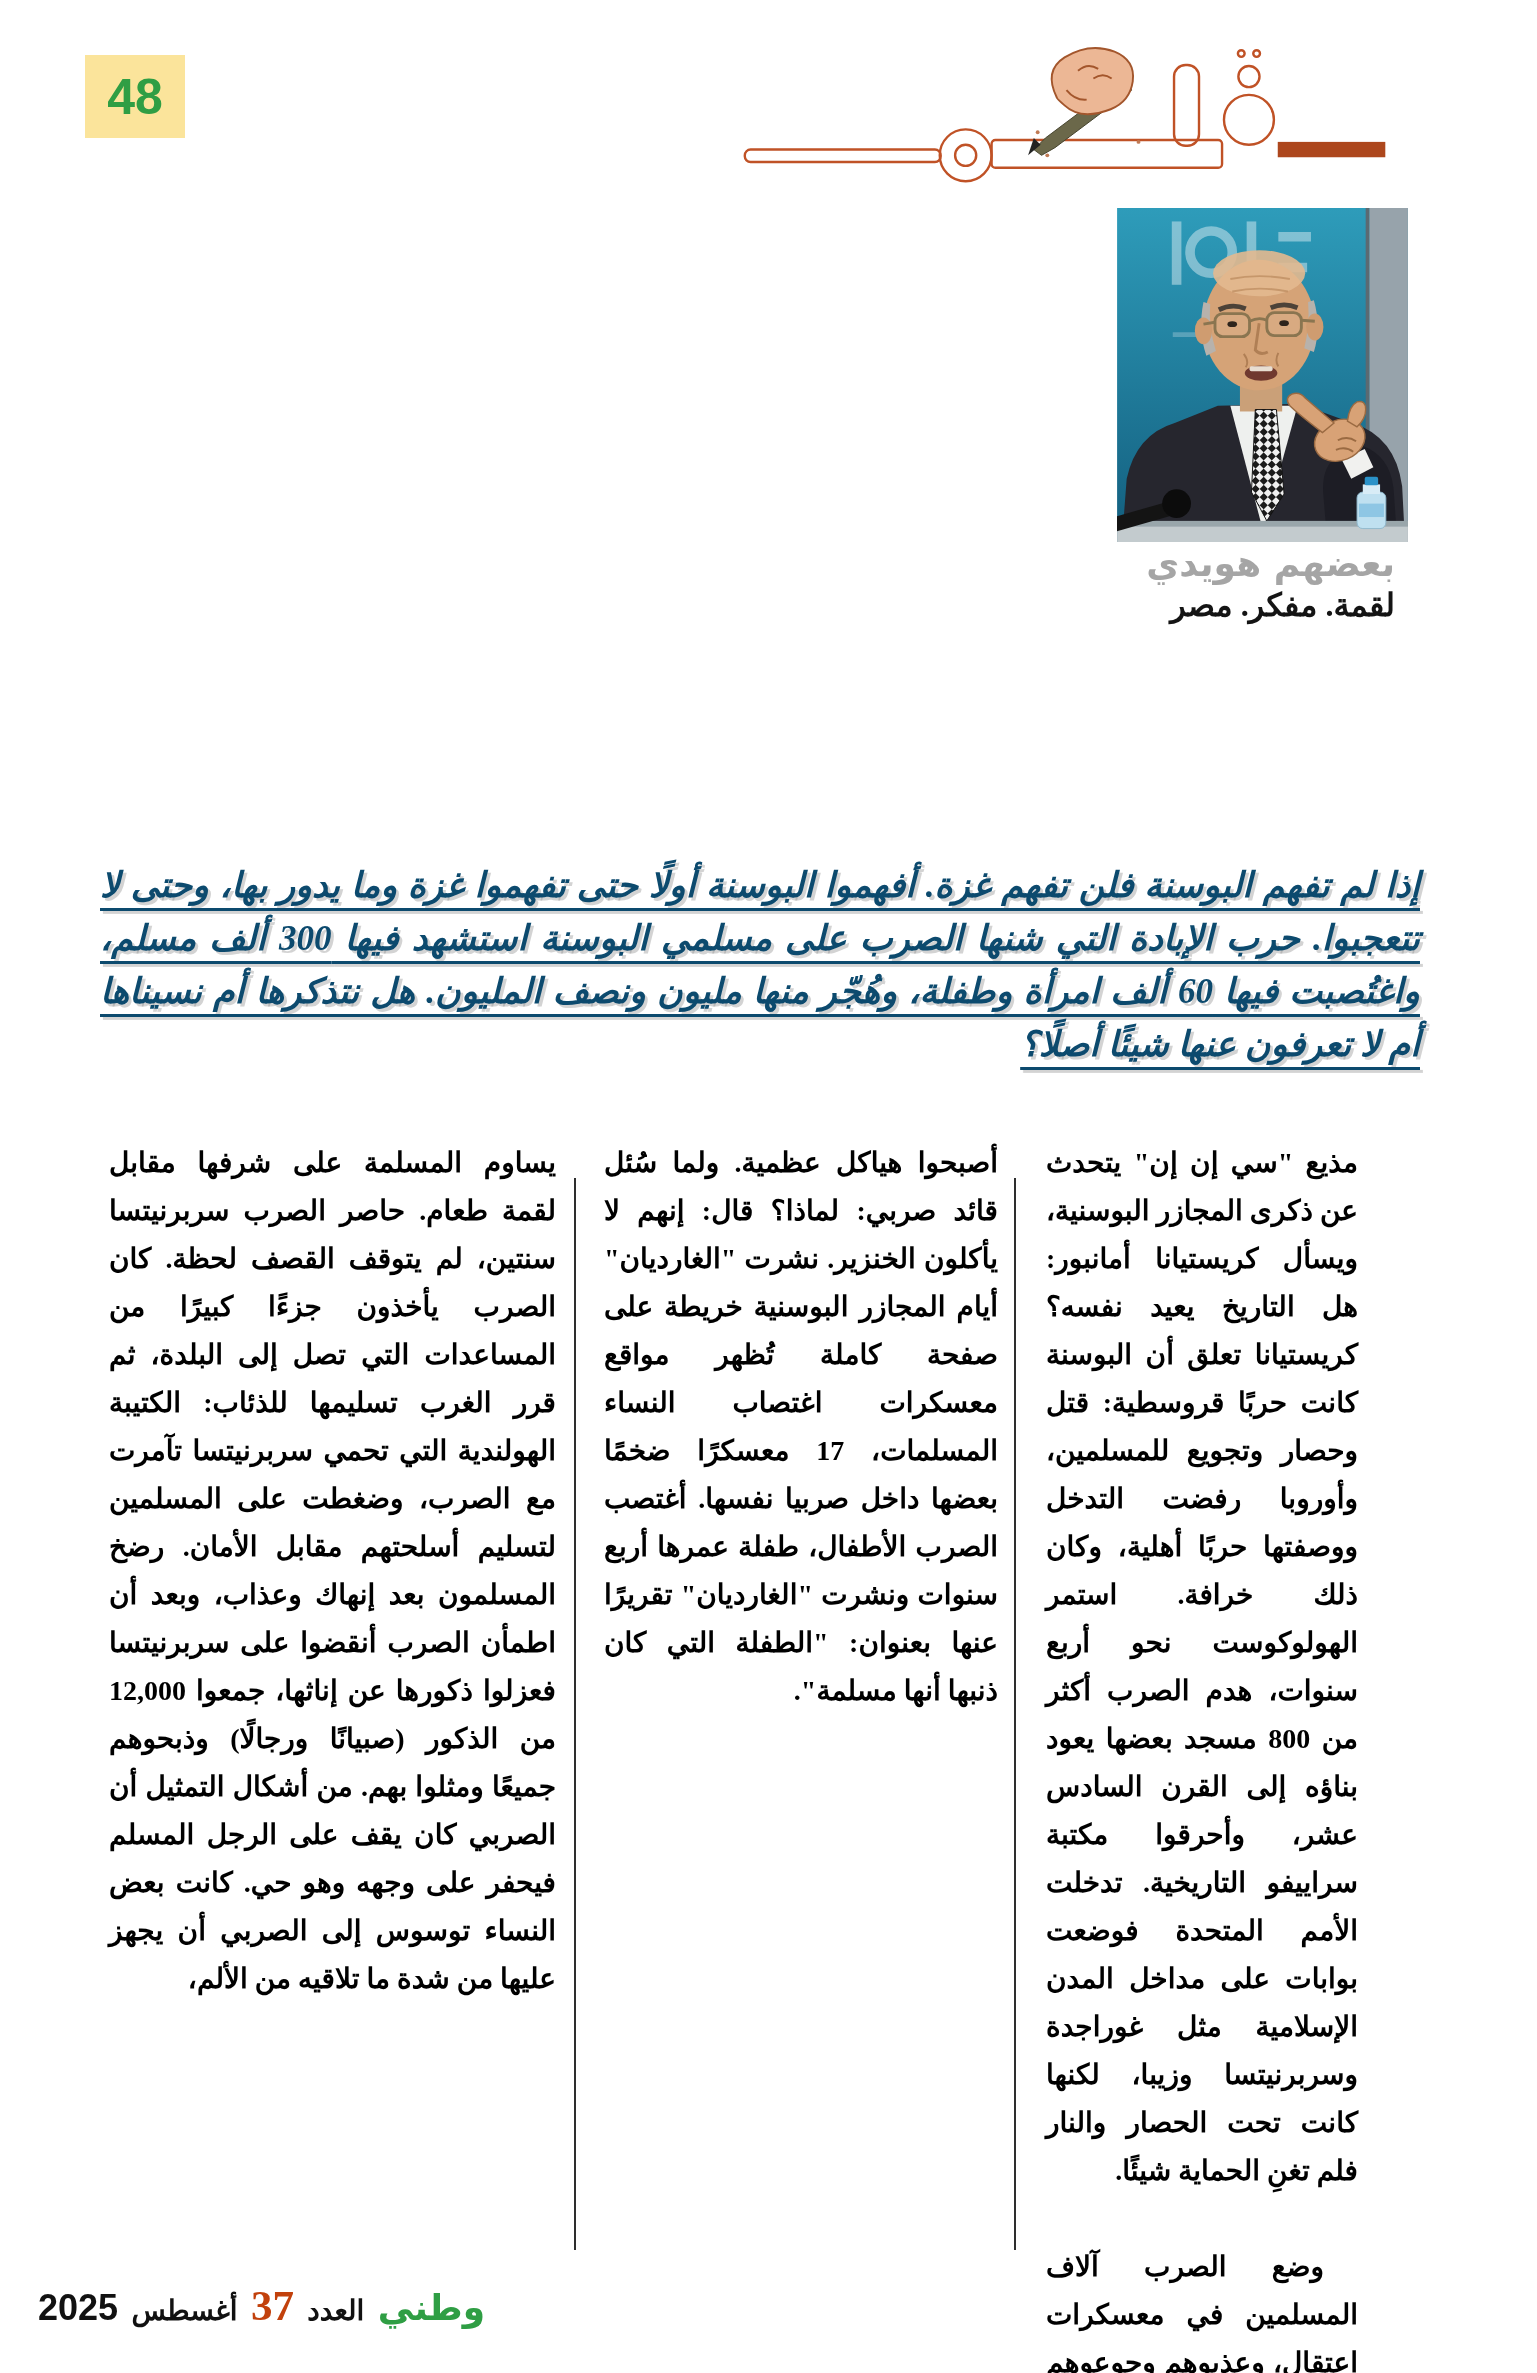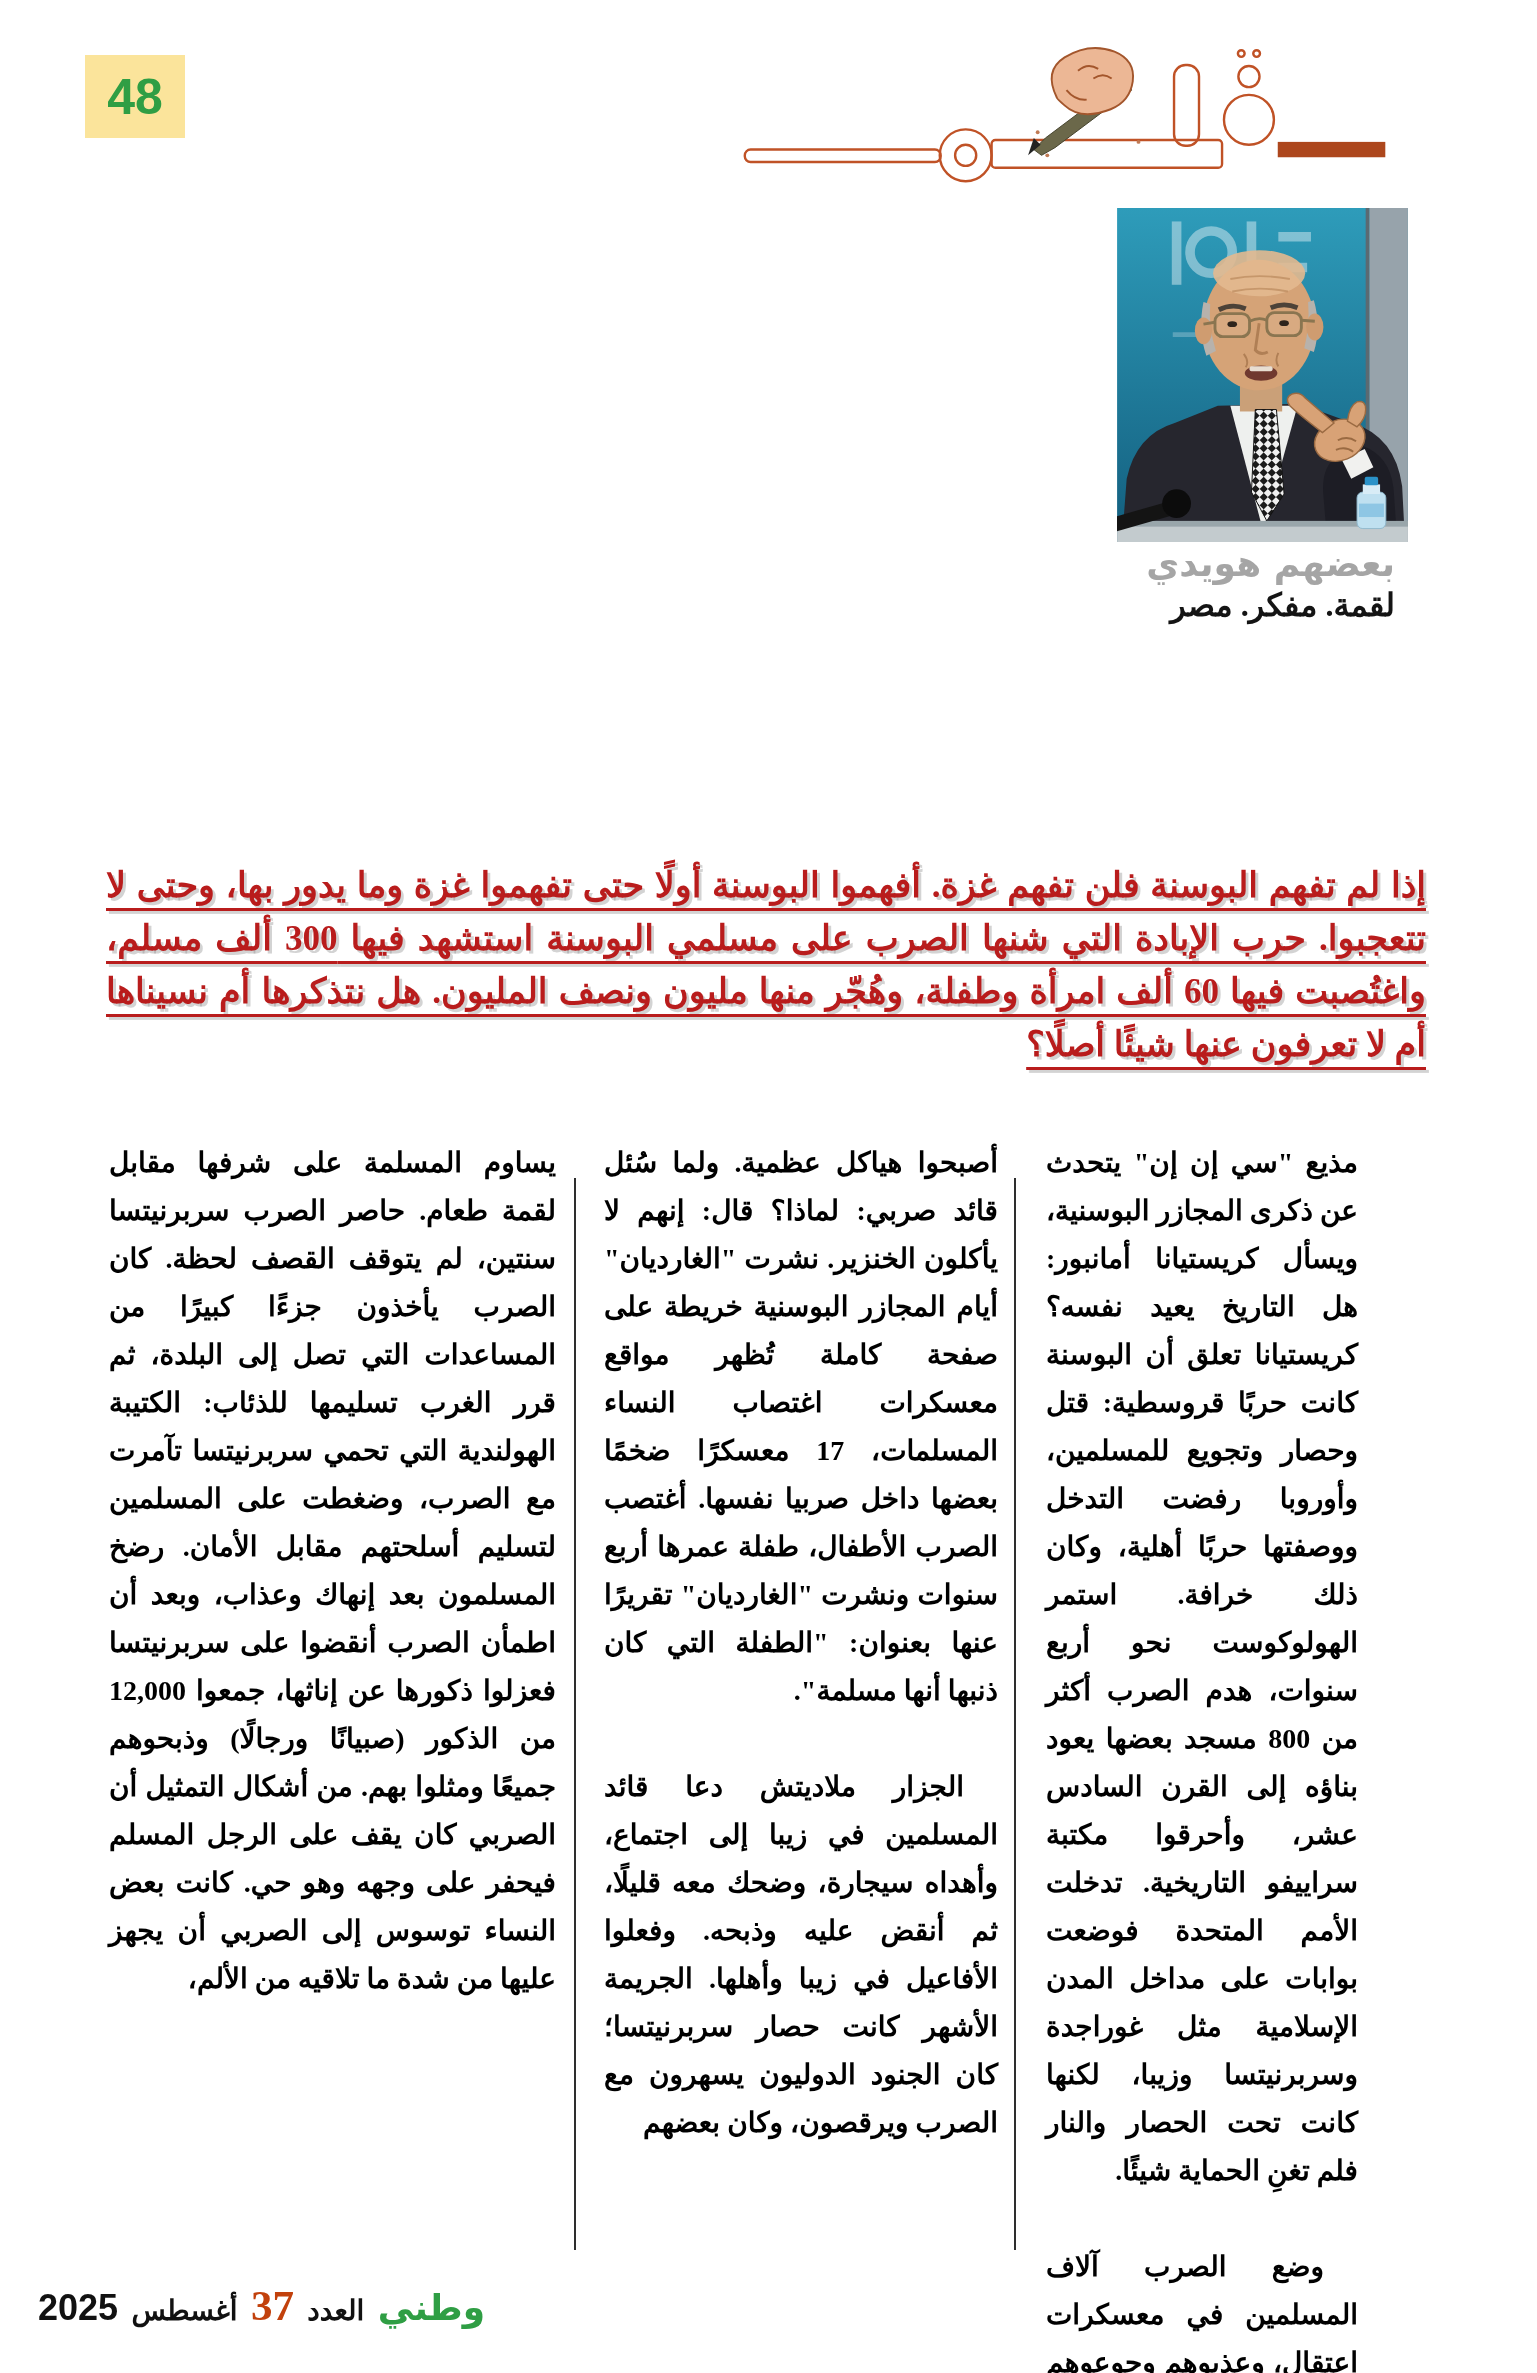--- a/index.html
+++ b/index.html
@@ -45,28 +45,29 @@
   .headline {
     position: absolute; left: 101px; top: 375px; width: 972px;
     direction: rtl; text-align: right;
     font-family: "DejaVu Sans", "Liberation Sans", sans-serif;
     font-weight: 700; font-size: 88px; line-height: 117px;
     color: #1e2f6b; letter-spacing: 0;
   }
 
   
   .lede {
-    position: absolute; left: 106px; top: 824px; width: 1320px;
+    position: absolute; left: 100px; top: 824px; width: 1320px;
     direction: rtl; text-align: justify;
     font-weight: 700; font-size: 35px; line-height: 53px;
-    color: #b91c1c;
+    color: #0c4a6e;
     text-decoration: underline;
     text-decoration-thickness: 3.4px;
     text-underline-offset: 10.6px;
     text-shadow: 2.9px 2.9px 0 rgba(140,140,140,0.38);
+    font-style: italic;
   }
 
   
   .columns {
     position: absolute; left: 109px; top: 1139px; width: 1249px;
     display: flex; justify-content: space-between; align-items: flex-start;
   }
   .col { direction: rtl; }
   .col-left  { width: 447px; }
   .col-mid   { width: 394px; }
@@ -237,21 +238,20 @@
 
 
   <p class="lede">إذا لم تفهم البوسنة فلن تفهم غزة. أفهموا البوسنة أولًا حتى تفهموا غزة وما يدور بها، وحتى لا تتعجبوا. حرب الإبادة التي شنها الصرب على مسلمي البوسنة استشهد فيها 300 ألف مسلم، واغتُصبت فيها 60 ألف امرأة وطفلة، وهُجّر منها مليون ونصف المليون. هل نتذكرها أم نسيناها أم لا تعرفون عنها شيئًا أصلًا؟</p>
 
   <div class="columns">
     <div class="col col-left">
       <p class="body-p">يساوم المسلمة على شرفها مقابل لقمة طعام. حاصر الصرب سربرنيتسا سنتين، لم يتوقف القصف لحظة. كان الصرب يأخذون جزءًا كبيرًا من المساعدات التي تصل إلى البلدة، ثم قرر الغرب تسليمها للذئاب: الكتيبة الهولندية التي تحمي سربرنيتسا تآمرت مع الصرب، وضغطت على المسلمين لتسليم أسلحتهم مقابل الأمان. رضخ المسلمون بعد إنهاك وعذاب، وبعد أن اطمأن الصرب أنقضوا على سربرنيتسا فعزلوا ذكورها عن إناثها، جمعوا 12,000 من الذكور (صبيانًا ورجالًا) وذبحوهم جميعًا ومثلوا بهم. من أشكال التمثيل أن الصربي كان يقف على الرجل المسلم فيحفر على وجهه وهو حي. كانت بعض النساء توسوس إلى الصربي أن يجهز عليها من شدة ما تلاقيه من الألم،</p>
     </div>
     <div class="col col-mid">
       <p class="body-p">أصبحوا هياكل عظمية. ولما سُئل قائد صربي: لماذا؟ قال: إنهم لا يأكلون الخنزير. نشرت "الغارديان" أيام المجازر البوسنية خريطة على صفحة كاملة تُظهر مواقع معسكرات اغتصاب النساء المسلمات، 17 معسكرًا ضخمًا بعضها داخل صربيا نفسها. أغتصب الصرب الأطفال، طفلة عمرها أربع سنوات ونشرت "الغارديان" تقريرًا عنها بعنوان: "الطفلة التي كان ذنبها أنها مسلمة".</p>
-      <p class="body-p indent">الجزار ملاديتش دعا قائد المسلمين في زيبا إلى اجتماع، وأهداه سيجارة، وضحك معه قليلًا، ثم أنقض عليه وذبحه. وفعلوا الأفاعيل في زيبا وأهلها. الجريمة الأشهر كانت حصار سربرنيتسا؛ كان الجنود الدوليون يسهرون مع الصرب ويرقصون، وكان بعضهم</p>
     </div>
     <div class="col col-right">
       <p class="body-p">مذيع "سي إن إن" يتحدث عن ذكرى المجازر البوسنية، ويسأل كريستيانا أمانبور: هل التاريخ يعيد نفسه؟ كريستيانا تعلق أن البوسنة كانت حربًا قروسطية: قتل وحصار وتجويع للمسلمين، وأوروبا رفضت التدخل ووصفتها حربًا أهلية، وكان ذلك خرافة. استمر الهولوكوست نحو أربع سنوات، هدم الصرب أكثر من 800 مسجد بعضها يعود بناؤه إلى القرن السادس عشر، وأحرقوا مكتبة سراييفو التاريخية. تدخلت الأمم المتحدة فوضعت بوابات على مداخل المدن الإسلامية مثل غوراجدة وسربرنيتسا وزيبا، لكنها كانت تحت الحصار والنار فلم تغنِ الحماية شيئًا.</p>
       <p class="body-p indent">وضع الصرب آلاف المسلمين في معسكرات اعتقال، وعذبوهم وجوعوهم حتى</p>
     </div>
   </div>
 
   <div class="col-divider d1"></div>
   <div class="col-divider d2"></div>
 

